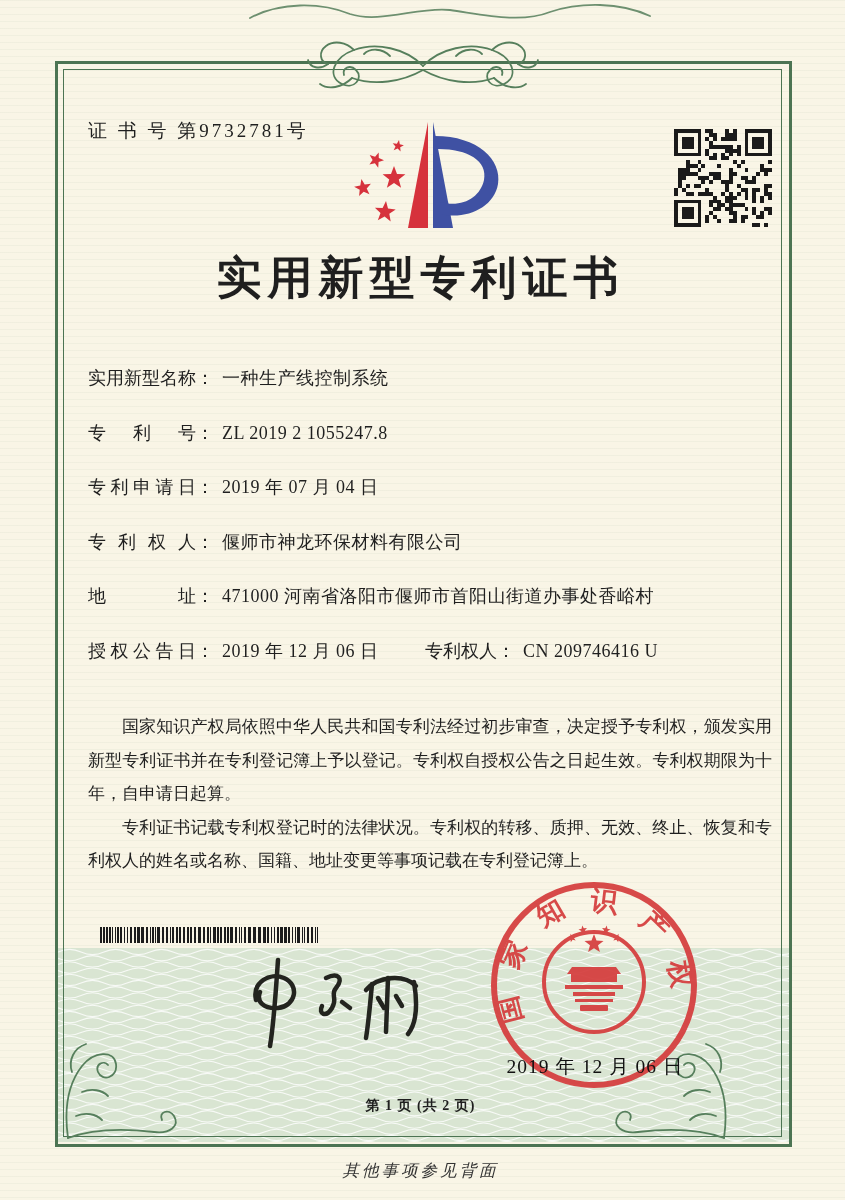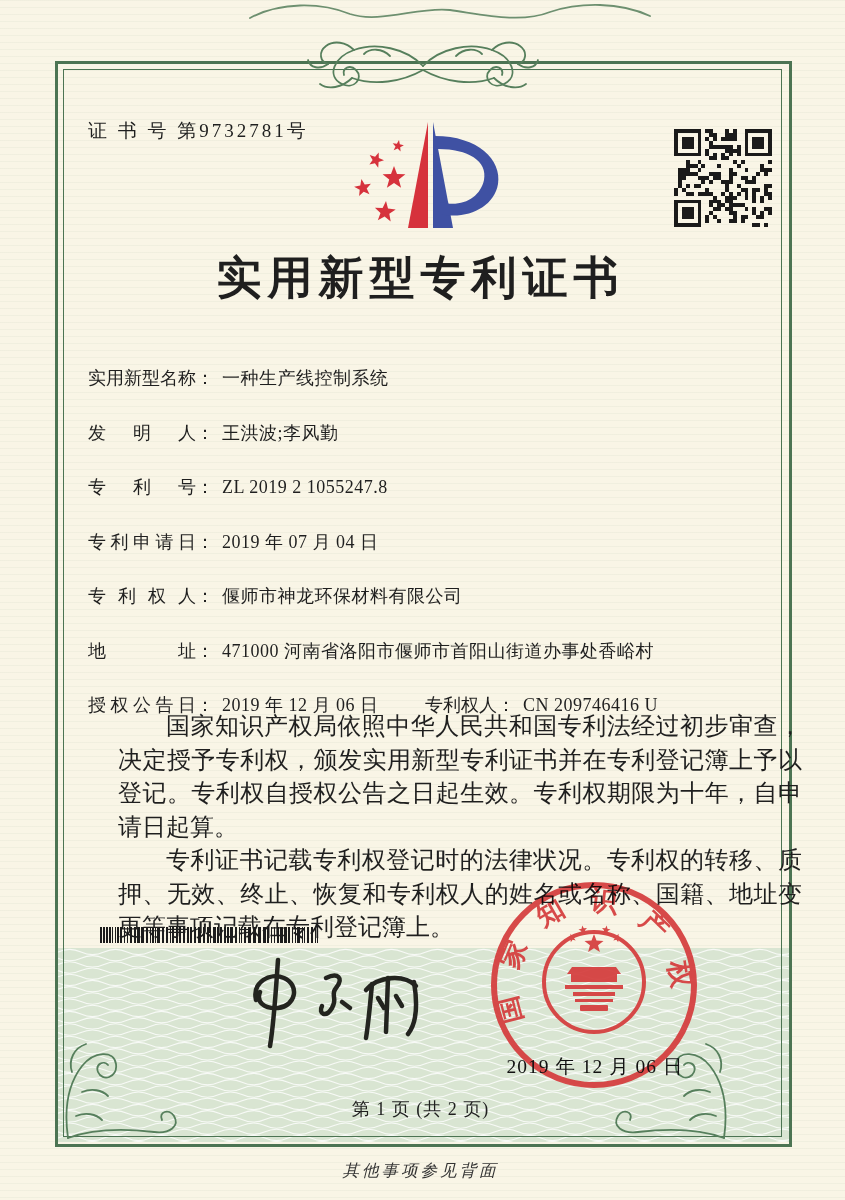--- a/index.html
+++ b/index.html
@@ -46,36 +46,36 @@
   .row{position:relative; height:52.5px; font-size:18px; padding-top:2px;}
   .row .lab{
     display:inline-block; width:108px; vertical-align:top;
     text-align:justify; text-align-last:justify;
   }
   .row .colon{display:inline-block;}
   .row .val{display:inline-block; padding-left:8px; letter-spacing:0.5px;}
   .row .col2{position:absolute; left:337px; top:2px; white-space:nowrap;}
   .paras{
     position:absolute; left:88px; top:710px; width:684px;
-    font-size:24px; line-height:33.5px; text-align:justify;margin-left:30px;
+    font-size:17px; line-height:33.5px; text-align:justify;
   }
   .paras p{margin:0; text-indent:2em;}
   .barcode{position:absolute; left:100px; top:927px; width:222px; height:16px; z-index:4;}
   .officer{position:absolute; left:100px; top:982px; z-index:5; font-size:19px; letter-spacing:4px;}
   .officer div{margin-bottom:17px;}
   .signature{position:absolute; left:226px; top:948px; width:200px; height:108px; z-index:5;}
   .seal{position:absolute; left:487px; top:878px; width:216px; height:216px;
         z-index:5; mix-blend-mode:multiply; opacity:.93;}
   .seal-date{
     position:absolute; left:487px; top:1053px; width:216px; text-align:center;
     z-index:6; font-size:19.5px; letter-spacing:1px; color:#111;
   }
   .page-info{
     position:absolute; left:55px; width:731px; top:1097px; z-index:5;
-    text-align:center; font-size:18px; letter-spacing:1px;
+    text-align:center; font-size:14px; letter-spacing:1px;font-weight:bold;
   }
   .back-note{
     position:absolute; left:55px; width:731px; top:1160px; z-index:4;
     text-align:center; font-size:16.5px; letter-spacing:3px; color:#333;font-style:italic;
   }
   .orn{position:absolute; z-index:4; pointer-events:none;}
   .orn path{fill:none; stroke:#567f5c; stroke-width:1.8; stroke-linecap:round;}
   .top-orn{left:298px; top:36px; width:250px; height:62px;}
   .corner-left{left:62px; top:1032px; width:130px; height:108px;}
   .corner-right{left:600px; top:1032px; width:130px; height:108px;}
@@ -453,23 +453,20 @@
         <rect x="23" y="24" width="1" height="1" fill="#1a1a1a"></rect>
       </svg>
 
     <div class="doc-title">实用新型专利证书</div>
 
     <div class="rows">
       <div class="row">
         <span class="lab">实用新型名称</span><span class="colon">：</span><span class="val">一种生产线控制系统</span>
       </div>
       <div class="row">
-        <span class="lab">发明人</span><span class="colon">：</span><span class="val">王洪波;李风勤</span>
-      </div>
-      <div class="row">
         <span class="lab">专利号</span><span class="colon">：</span><span class="val">ZL 2019 2 1055247.8</span>
       </div>
       <div class="row">
         <span class="lab">专利申请日</span><span class="colon">：</span><span class="val">2019 年 07 月 04 日</span>
       </div>
       <div class="row">
         <span class="lab">专利权人</span><span class="colon">：</span><span class="val">偃师市神龙环保材料有限公司</span>
       </div>
       <div class="row">
         <span class="lab">地址</span><span class="colon">：</span><span class="val">471000 河南省洛阳市偃师市首阳山街道办事处香峪村</span>

